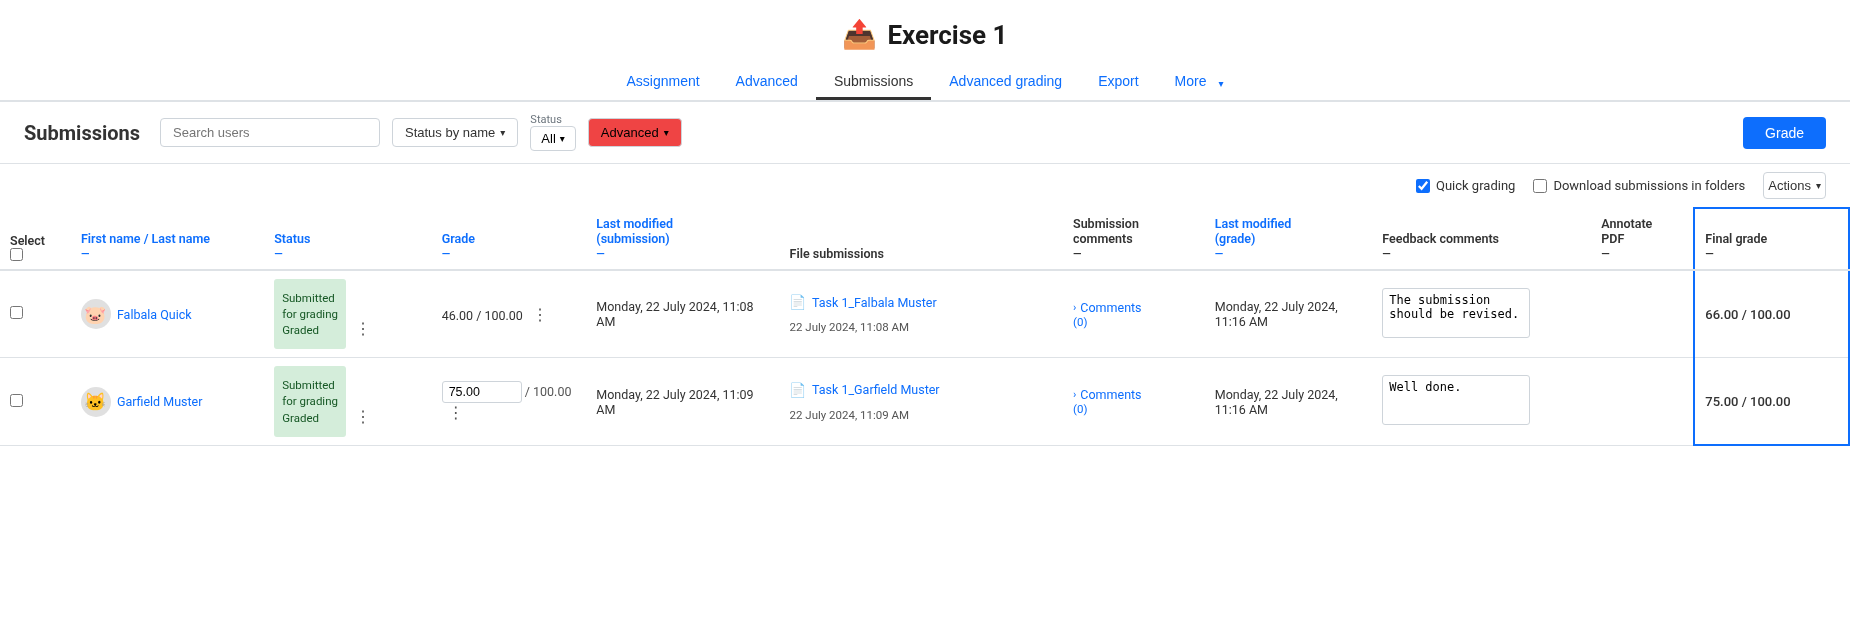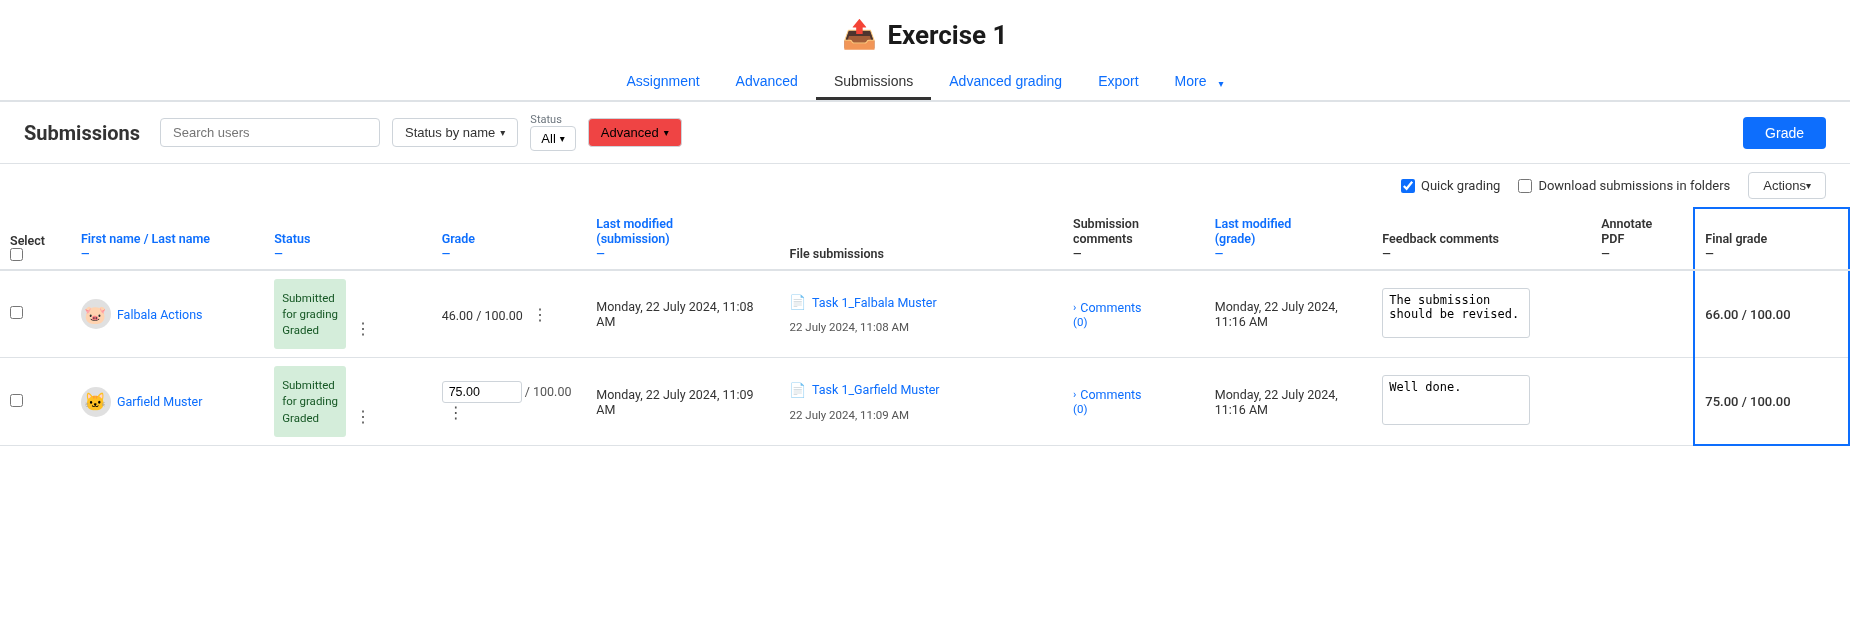--- a/index.html
+++ b/index.html
@@ -25,21 +25,21 @@
     .status-group { display: flex; flex-direction: column; align-items: flex-start; }
     .status-label { font-size: 11px; color: #6c757d; line-height: 1.1; }
     .status-select-btn { display: flex; align-items: center; gap: 4px; border: 1px solid #ced4da; border-radius: 4px; padding: 4px 10px; font-size: 13px; cursor: pointer; background: #fff; }
     .advanced-btn { display: flex; align-items: center; gap: 5px; padding: 6px 12px; border: 1px solid #ced4da; border-radius: 4px; background: #ef4444; font-size: 13px; cursor: pointer; }
     .grade-btn { margin-left: auto; background: #0d6efd; color: #fff; border: none; border-radius: 4px; padding: 8px 22px; font-size: 14px; font-weight: 500; cursor: pointer; }
 
     
     .options-bar { display: flex; align-items: center; justify-content: flex-end; gap: 18px; padding: 8px 24px; }
     .checkbox-label { display: flex; align-items: center; gap: 6px; font-size: 13px; cursor: pointer; }
     .checkbox-label input[type=checkbox] { width: 14px; height: 14px; accent-color: #0d6efd; }
-    .actions-btn { display: flex; align-items: center; padding: 5px 14px; border: 1px solid #ced4da; border-radius: 4px; background: #fff; font-size: 13px; cursor: pointer; color: #333; text-align: center; }
+    .actions-btn { display: flex; align-items: center; gap: 5px; padding: 5px 4px; border: 1px solid #ced4da; border-radius: 4px; background: #fff; font-size: 13px; cursor: pointer; color: #333; text-align: center; }
 
     
     .submissions-table { width: 100%; border-collapse: collapse; font-size: 12.5px; }
     .submissions-table th { padding: 8px 10px; text-align: left; font-weight: 600; border-bottom: 2px solid #dee2e6; vertical-align: bottom; white-space: nowrap; }
     .submissions-table td { padding: 8px 10px; border-bottom: 1px solid #dee2e6; vertical-align: middle; }
     .col-select { width: 36px; }
     .col-name { width: 150px; }
     .col-status { width: 130px; }
     .col-grade { width: 120px; }
     .col-lastmod-sub { width: 150px; }
@@ -213,21 +213,21 @@
     </thead>
     <tbody>
 
       <tr>
         <td class="col-select">
           <input type="checkbox" style="">
         </td>
         <td class="col-name">
           <a href="#" class="user-link">
             <span class="avatar">🐷</span>
-            <span>Falbala Actions</span>
+            <span>Falbala Quick</span>
           </a>
         </td>
         <td class="col-status">
           <span class="status-badge">Submitted<br>for grading<br>Graded</span>
           <span class="dots-menu">⋮</span>
         </td>
         <td class="col-grade">
           <span>46.00 / 100.00</span>
           <span class="dots-menu">⋮</span>
         </td>

